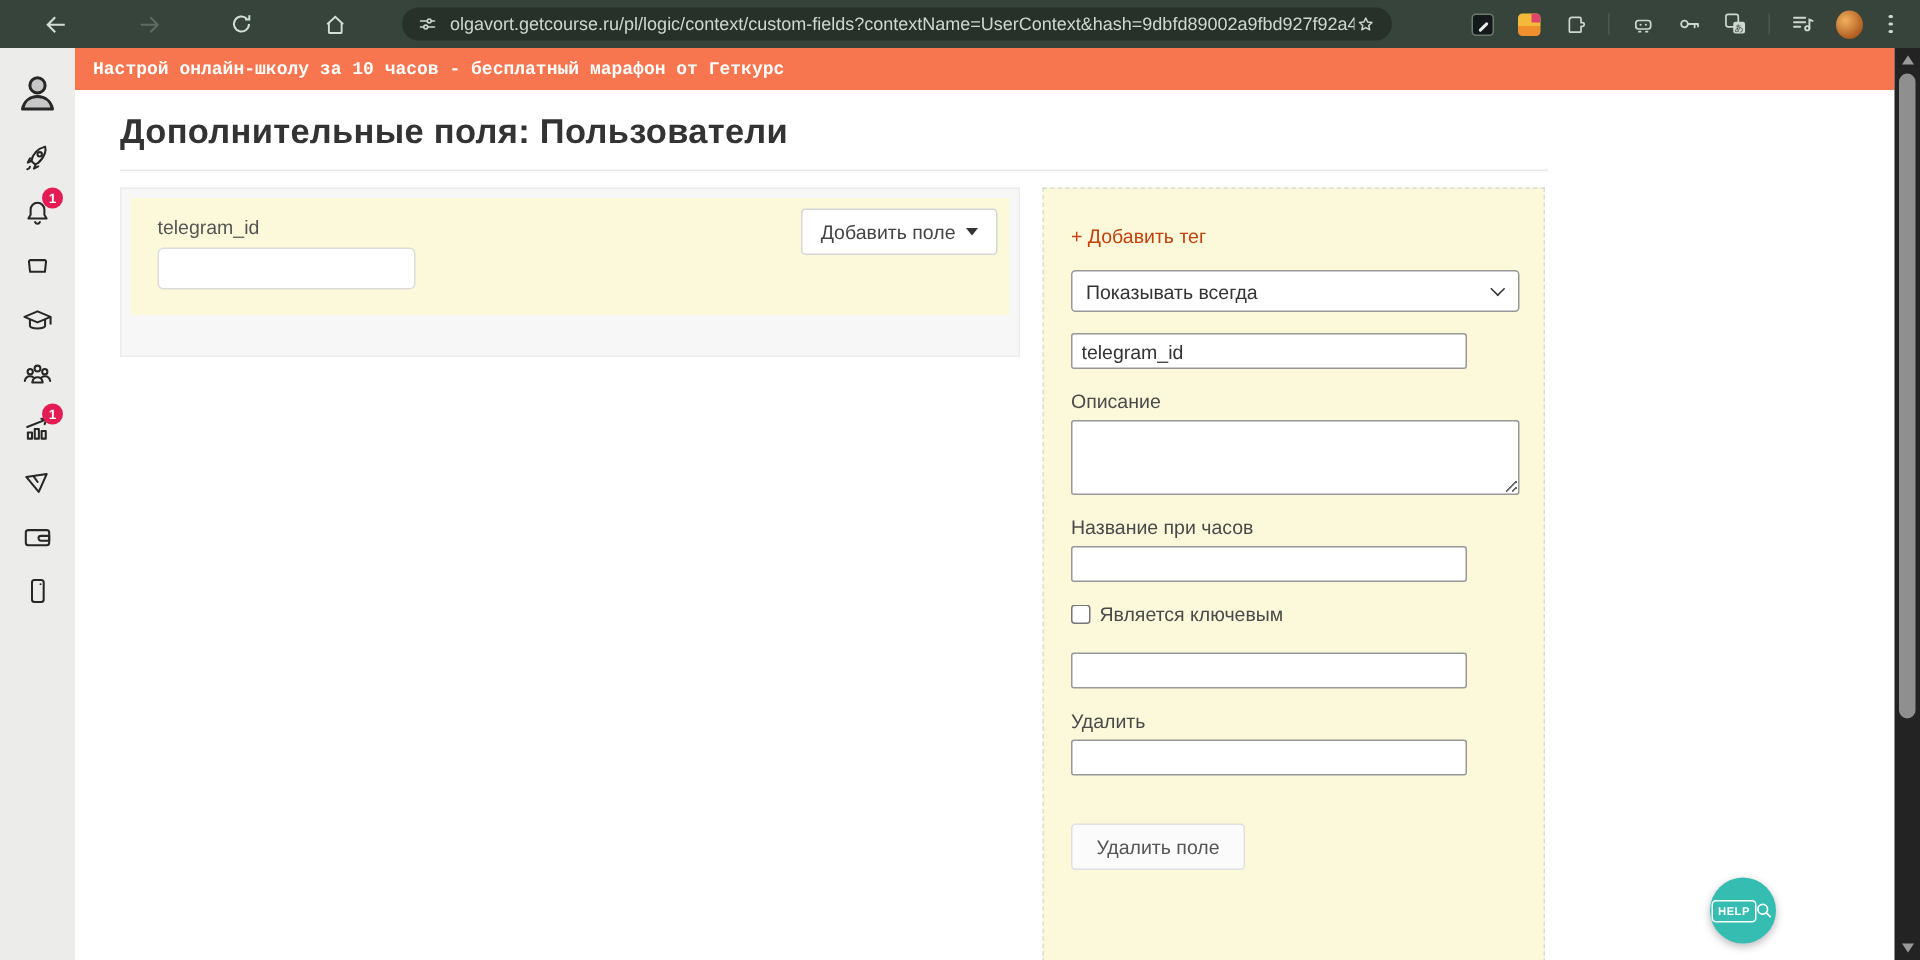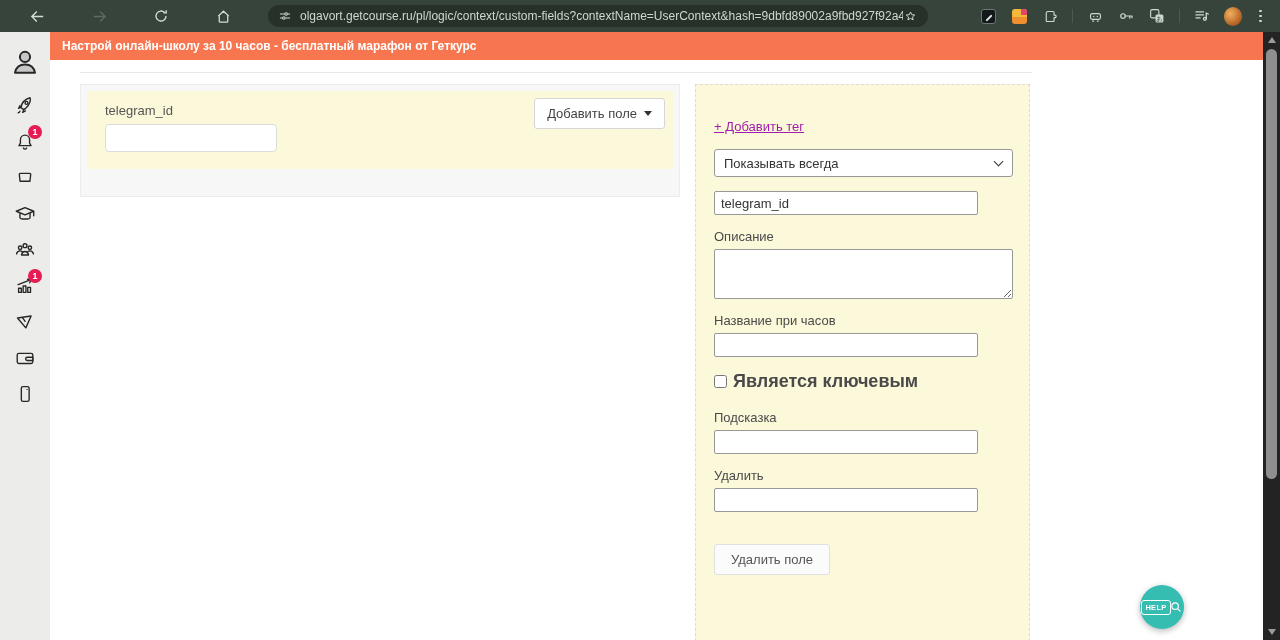--- a/index.html
+++ b/index.html
@@ -29,21 +29,21 @@
   
   .app { display:flex; height:608px; }
   .sidebar { width:50px; background:#ececeb; display:flex; flex-direction:column; align-items:center; padding-top:12px; }
   .sb-avatar { width:32px; height:32px; margin-bottom:8px; }
   .sb-item { width:36px; height:36px; display:flex; align-items:center; justify-content:center; position:relative; cursor:pointer; }
   .sb-item svg { stroke:#272727; fill:none; stroke-width:1.5; stroke-linecap:round; stroke-linejoin:round; }
   .badge { position:absolute; top:1px; right:1px; min-width:14px; height:14px; border-radius:8px; background:#e51b54;
     color:#fff; font-size:9px; font-weight:bold; display:flex; align-items:center; justify-content:center; padding:0 3px; }
 
   .main { flex:1; background:#fff; position:relative; }
-  .banner { height:28px; background:#f7764f; display:flex; align-items:center; padding-left:12px; cursor:pointer; }
+  .banner { height:28px; background:#f7764f; display:flex; align-items:center; padding-left:12px; cursor:pointer;font-family:Liberation Mono, monospace; }
   .banner span { color:#fff; font-size:12px; font-weight:bold; }
 
   .content { padding-left:30px; }
   .page-title { margin-top:14px; font-size:23px; font-weight:bold; color:#333; letter-spacing:.2px; }
   .title-rule { width:952px; height:1px; background:#e8e8e8; margin-top:12px; }
 
   .panels { display:flex; gap:15px; margin-top:11px; align-items:flex-start; }
 
   
   .fields-card { width:600px; height:113px; background:#f7f7f7; border:1px solid #ececec; padding:6px; }
@@ -53,34 +53,34 @@
     border-radius:4px; padding:0 8px; font-size:13px; color:#333; }
   .add-field-btn { position:absolute; top:7px; right:8px; background:#fff; border:1px solid #d6d6d6; border-radius:3px;
     padding:7px 12px; font-size:13px; color:#444; display:flex; align-items:center; cursor:pointer;
     font-family:"Liberation Sans", sans-serif; }
   .caret { width:0; height:0; border-left:4px solid transparent; border-right:4px solid transparent;
     border-top:5px solid #333; margin-left:7px; }
 
   
   .editor-card { width:335px; height:562px; background:#fcf8da; border:1px dashed #dcdcd2; padding:16px 18px 20px; }
   .lbl { font-size:13px; color:#4a4a4a; margin-bottom:5px; }
-  .tag-link { display:inline-block; font-size:13px; color:#a21caf; text-decoration:underline; margin:18px 0 15px; cursor:pointer; }
+  .tag-link { display:inline-block; font-size:13px; color:#c2410c; margin:8px 0 15px; cursor:pointer; }
   .sel-wrap { position:relative; width:299px; margin-bottom:14px; }
   .sel-wrap select { width:100%; height:28px; appearance:none; -webkit-appearance:none; background:#fff;
     border:1px solid #989898; border-radius:3px; padding:0 22px 0 9px; font-size:13px; color:#333;
     font-family:Liberation Sans, sans-serif; }
   .sel-chevron { position:absolute; right:11px; top:9px; width:7px; height:7px; border-right:1.6px solid #333;
     border-bottom:1.6px solid #333; transform:rotate(45deg); pointer-events:none; }
   .txt { display:block; width:264px; height:24px; background:#fff; border:1px solid #989898; border-radius:2px;
     padding:0 6px; font-size:13px; color:#333; margin-bottom:14px; font-family:"Liberation Sans", sans-serif; }
   .ta { display:block; width:299px; height:50px; background:#fff; border:1px solid #989898; border-radius:2px;
     padding:4px 6px; font-size:13px; color:#333; margin-bottom:14px; resize:both; font-family:"Liberation Sans", sans-serif; }
   .chk-row { display:flex; align-items:center; margin:14px 0 18px; }
   .chk-row input { width:13px; height:13px; margin-right:6px; }
-  .chk-row span { font-size:18px; color:#4a4a4a;font-weight:bold; }
+  .chk-row span { font-size:13px; color:#4a4a4a; }
   .delete-btn { margin-top:18px; background:#fbfbfb; border:1px solid #e0e0e0; border-radius:3px;
     padding:7px 16px; font-size:13px; color:#555; cursor:pointer; font-family:"Liberation Sans", sans-serif; }
 
   
   .scrollbar { width:17px; background:#232323; position:relative; }
   .sb-arrow { position:absolute; left:0; width:17px; height:16px; display:flex; align-items:center; justify-content:center; cursor:pointer; }
   .sb-arrow.up { top:0; } .sb-arrow.down { bottom:0; }
   .tri-up { width:0; height:0; border-left:4px solid transparent; border-right:4px solid transparent; border-bottom:6px solid #9a9a9a; }
   .tri-down { width:0; height:0; border-left:4px solid transparent; border-right:4px solid transparent; border-top:6px solid #9a9a9a; }
   .sb-thumb { position:absolute; left:3px; top:17px; width:11px; height:430px; background:#8f8f8f; border-radius:6px; cursor:grab; }
@@ -264,20 +264,21 @@
         </svg>
     </div>
   </div>
 
   <div class="main">
     <div class="banner">
       <span>Настрой онлайн-школу за 10 часов - бесплатный марафон от Геткурс</span>
     </div>
 
     <div class="content">
+      <h1 class="page-title">Дополнительные поля: Пользователи</h1>
       <div class="title-rule"></div>
 
       <div class="panels">
 
         <div class="fields-card">
           <div class="field-row">
             <div class="field-label">telegram_id</div>
             <input class="field-input" type="text" value="" style="">
             <button class="add-field-btn">
               <span>Добавить поле</span>
@@ -302,21 +303,20 @@
           <textarea class="ta" style=""></textarea>
 
           <div class="lbl">Название при часов</div>
           <input class="txt" type="text" value="" style="">
 
           <div class="chk-row">
             <input type="checkbox" style="">
             <span>Является ключевым</span>
           </div>
 
-          <div class="lbl">Подсказка</div>
           <input class="txt" type="text" value="" style="">
 
           <div class="lbl">Удалить</div>
           <input class="txt" type="text" value="" style="">
 
           <button class="delete-btn">Удалить поле</button>
         </div>
       </div>
     </div>
   </div>

